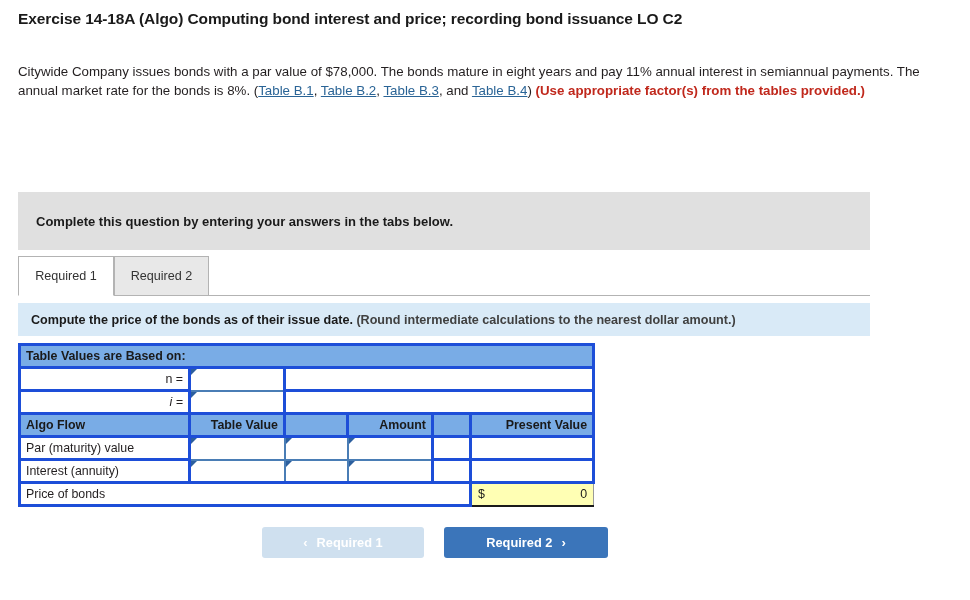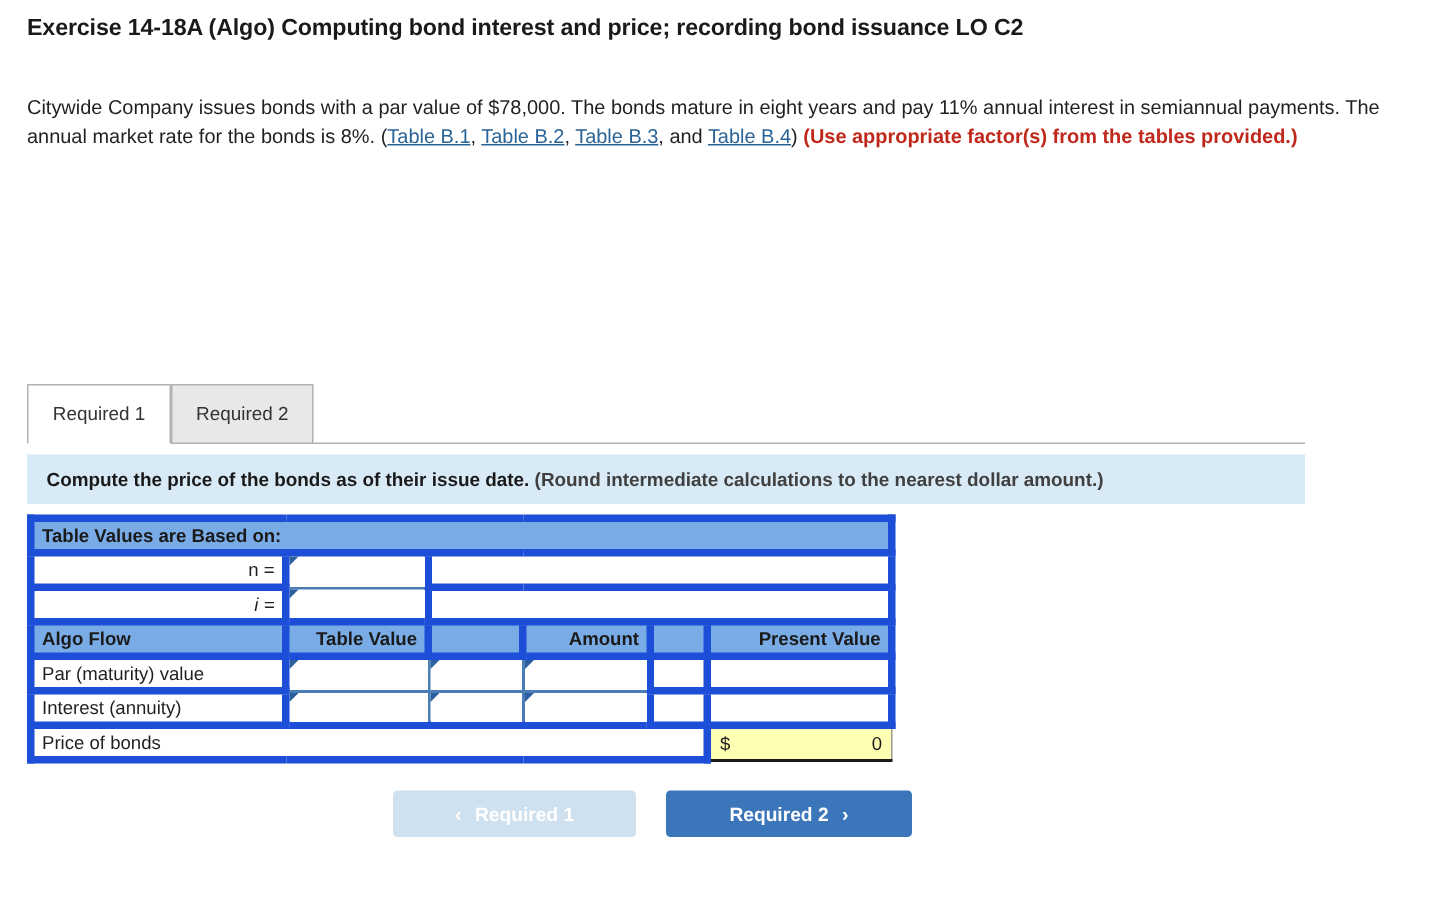--- a/index.html
+++ b/index.html
@@ -90,21 +90,21 @@
 
   
   .sheet {
     position: absolute; left: 18px; top: 343px;
     width: 576px;
     border-collapse: collapse;
     font-size: 12.4px;
     table-layout: fixed;
   }
   .sheet td {
-    border: 5px solid #1d4ed8;
+    border: 3px solid #1d4ed8;
     height: 23px; padding: 0 5px;
     vertical-align: middle;
     background: #ffffff;
   }
   .sheet td.hdr-blue {
     background: #79ace6; font-weight: bold; color: #1a1a1a;
   }
   .sheet td.hdr-col {
     background: #79ace6; font-weight: bold; color: #1a1a1a;
     text-align: right;
@@ -175,20 +175,23 @@
 
 <div class="page">
 
   <div class="ex-title">Exercise 14-18A (Algo) Computing bond interest and price; recording bond issuance LO C2</div>
 
   <div class="problem">
     <span>Citywide Company issues bonds with a par value of $78,000. The bonds mature in eight years and pay 11% annual interest in semiannual payments. The annual market rate for the bonds is 8%. (</span><a class="tlink">Table B.1</a><span>, </span><a class="tlink">Table B.2</a><span>, </span><a class="tlink">Table B.3</a><span>, and </span><a class="tlink">Table B.4</a><span>) </span><span class="redbold">(Use appropriate factor(s) from the tables provided.)</span>
   </div>
 
 
+  <div class="gray-banner">
+    <div class="gray-banner-text">Complete this question by entering your answers in the tabs below.</div>
+  </div>
 
   <div class="tabstrip">
     <div class="tab-underline"></div>
     <div class="tab active">
       <span>Required 1</span>
     </div>
     <div class="tab inactive">
       <span>Required 2</span>
     </div>
   </div>

